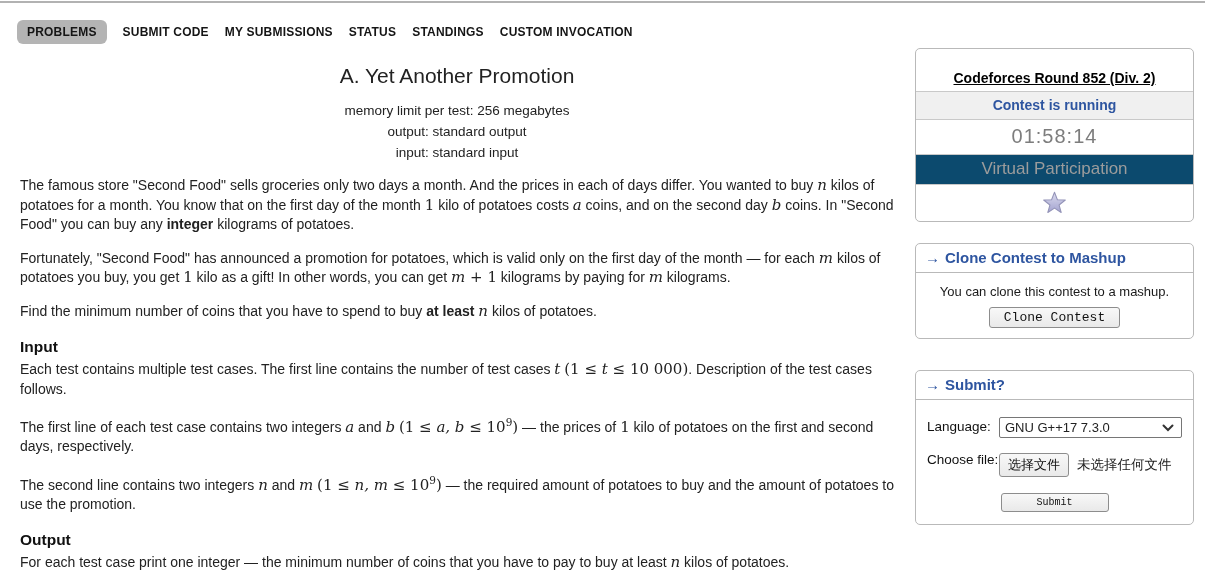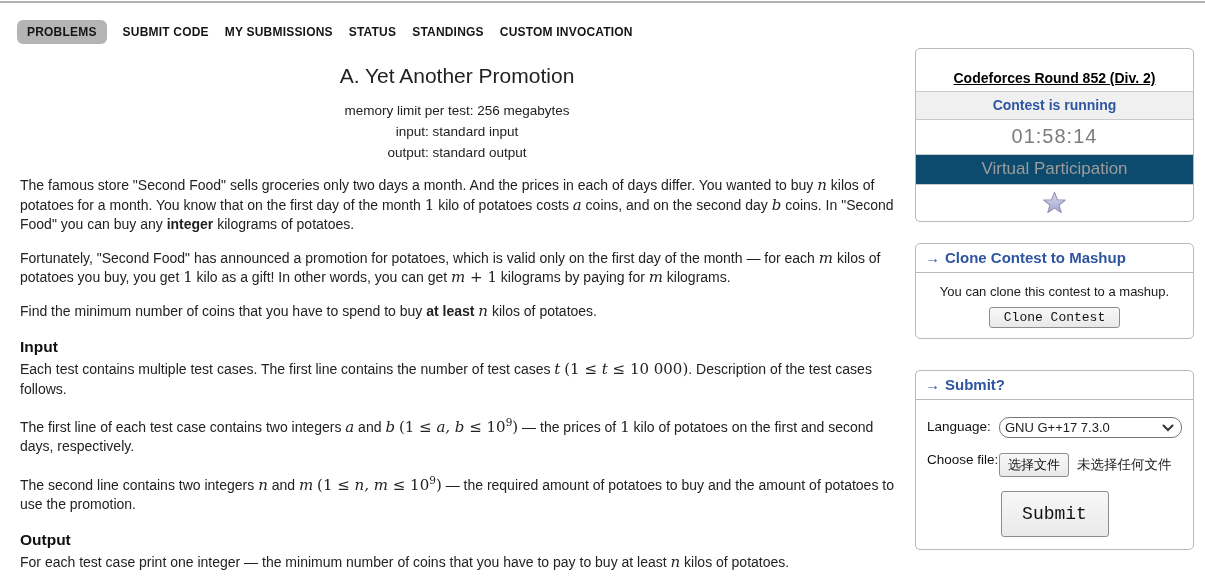--- a/index.html
+++ b/index.html
@@ -57,50 +57,50 @@
     font-family: Liberation Mono, monospace;
     font-size: 13px; color: #111;
     background: linear-gradient(#f8f8f8, #e9e9e9);
     border: 1px solid #8d8d8d; border-radius: 3px;
     padding: 2px 14px; cursor: pointer;
   }
   .submit-body { padding: 17px 11px 12px; }
   .form-row { display: flex; align-items: flex-start; margin-bottom: 12px; }
   .form-lbl { width: 72px; font-size: 13.5px; padding-top: 2px; color: #111; }
   .select-box {
-    flex: 1; height: 21px; border: 1px solid #767676; border-radius: 10px;
+    flex: 1; height: 21px; border: 1px solid #767676; border-radius: 2px;
     display: flex; align-items: center; justify-content: space-between;
     padding: 0 7px 0 5px; font-size: 13px; cursor: pointer; background: #fff;
   }
   .filewrap { display: flex; align-items: center; gap: 8px; padding-top: 3px; }
   .file-btn { padding: 2px 8px; white-space: nowrap; }
   .file-status { font-size: 13.5px; color: #222; white-space: nowrap; }
   .submit-row { text-align: center; margin-top: 14px; }
-  .submit-btn { width: 108px; padding: 12px 0; font-size: 18px; }
+  .submit-btn { width: 108px; padding: 3px 0; font-size: 10px; }
 </style>
 </head>
 <body>
 
 <div class="top-line"></div>
 
 <nav class="tabbar">
   <div class="tab active">PROBLEMS</div>
   <div class="tab">SUBMIT CODE</div>
   <div class="tab">MY SUBMISSIONS</div>
   <div class="tab">STATUS</div>
   <div class="tab">STANDINGS</div>
   <div class="tab">CUSTOM INVOCATION</div>
 </nav>
 
 <main class="content">
   <h1 class="prob-title">A. Yet Another Promotion</h1>
   <div class="limits">
     <div>memory limit per test: 256 megabytes</div>
+    <div>output: standard output</div>
     <div>input: standard input</div>
-    <div>output: standard output</div>
   </div>
 
   <p class="stmt"><span class="sg-t">The famous store "Second Food" sells groceries only two days a month. And the prices in each of days differ. You wanted to buy </span><span class="sg-mv">n</span><span class="sg-t"> kilos of potatoes for a month. You know that on the first day of the month </span><span class="sg-mn">1</span><span class="sg-t"> kilo of potatoes costs </span><span class="sg-mv">a</span><span class="sg-t"> coins, and on the second day </span><span class="sg-mv">b</span><span class="sg-t"> coins. In "Second Food" you can buy any </span><span class="sg-b">integer</span><span class="sg-t"> kilograms of potatoes.</span></p>
   <p class="stmt"><span class="sg-t">Fortunately, "Second Food" has announced a promotion for potatoes, which is valid only on the first day of the month — for each </span><span class="sg-mv">m</span><span class="sg-t"> kilos of potatoes you buy, you get </span><span class="sg-mn">1</span><span class="sg-t"> kilo as a gift! In other words, you can get </span><span class="sg-mv">m</span><span class="sg-mn"> + 1</span><span class="sg-t"> kilograms by paying for </span><span class="sg-mv">m</span><span class="sg-t"> kilograms.</span></p>
   <p class="stmt"><span class="sg-t">Find the minimum number of coins that you have to spend to buy </span><span class="sg-b">at least</span><span class="sg-t"> </span><span class="sg-mv">n</span><span class="sg-t"> kilos of potatoes.</span></p>
 
   <h2 class="sec-head">Input</h2>
   <p class="stmt"><span class="sg-t">Each test contains multiple test cases. The first line contains the number of test cases </span><span class="sg-mv">t</span><span class="sg-t"> </span><span class="sg-mn">(1 ≤ </span><span class="sg-mv">t</span><span class="sg-mn"> ≤ 10 000)</span><span class="sg-t">. Description of the test cases follows.</span></p>
   <p class="stmt"><span class="sg-t">The first line of each test case contains two integers </span><span class="sg-mv">a</span><span class="sg-t"> and </span><span class="sg-mv">b</span><span class="sg-t"> </span><span class="sg-mn">(1 ≤ </span><span class="sg-mv">a, b</span><span class="sg-mn"> ≤ 10</span><sup class="sg-sup">9</sup><span class="sg-mn">)</span><span class="sg-t"> — the prices of </span><span class="sg-mn">1</span><span class="sg-t"> kilo of potatoes on the first and second days, respectively.</span></p>
   <p class="stmt"><span class="sg-t">The second line contains two integers </span><span class="sg-mv">n</span><span class="sg-t"> and </span><span class="sg-mv">m</span><span class="sg-t"> </span><span class="sg-mn">(1 ≤ </span><span class="sg-mv">n, m</span><span class="sg-mn"> ≤ 10</span><sup class="sg-sup">9</sup><span class="sg-mn">)</span><span class="sg-t"> — the required amount of potatoes to buy and the amount of potatoes to use the promotion.</span></p>

